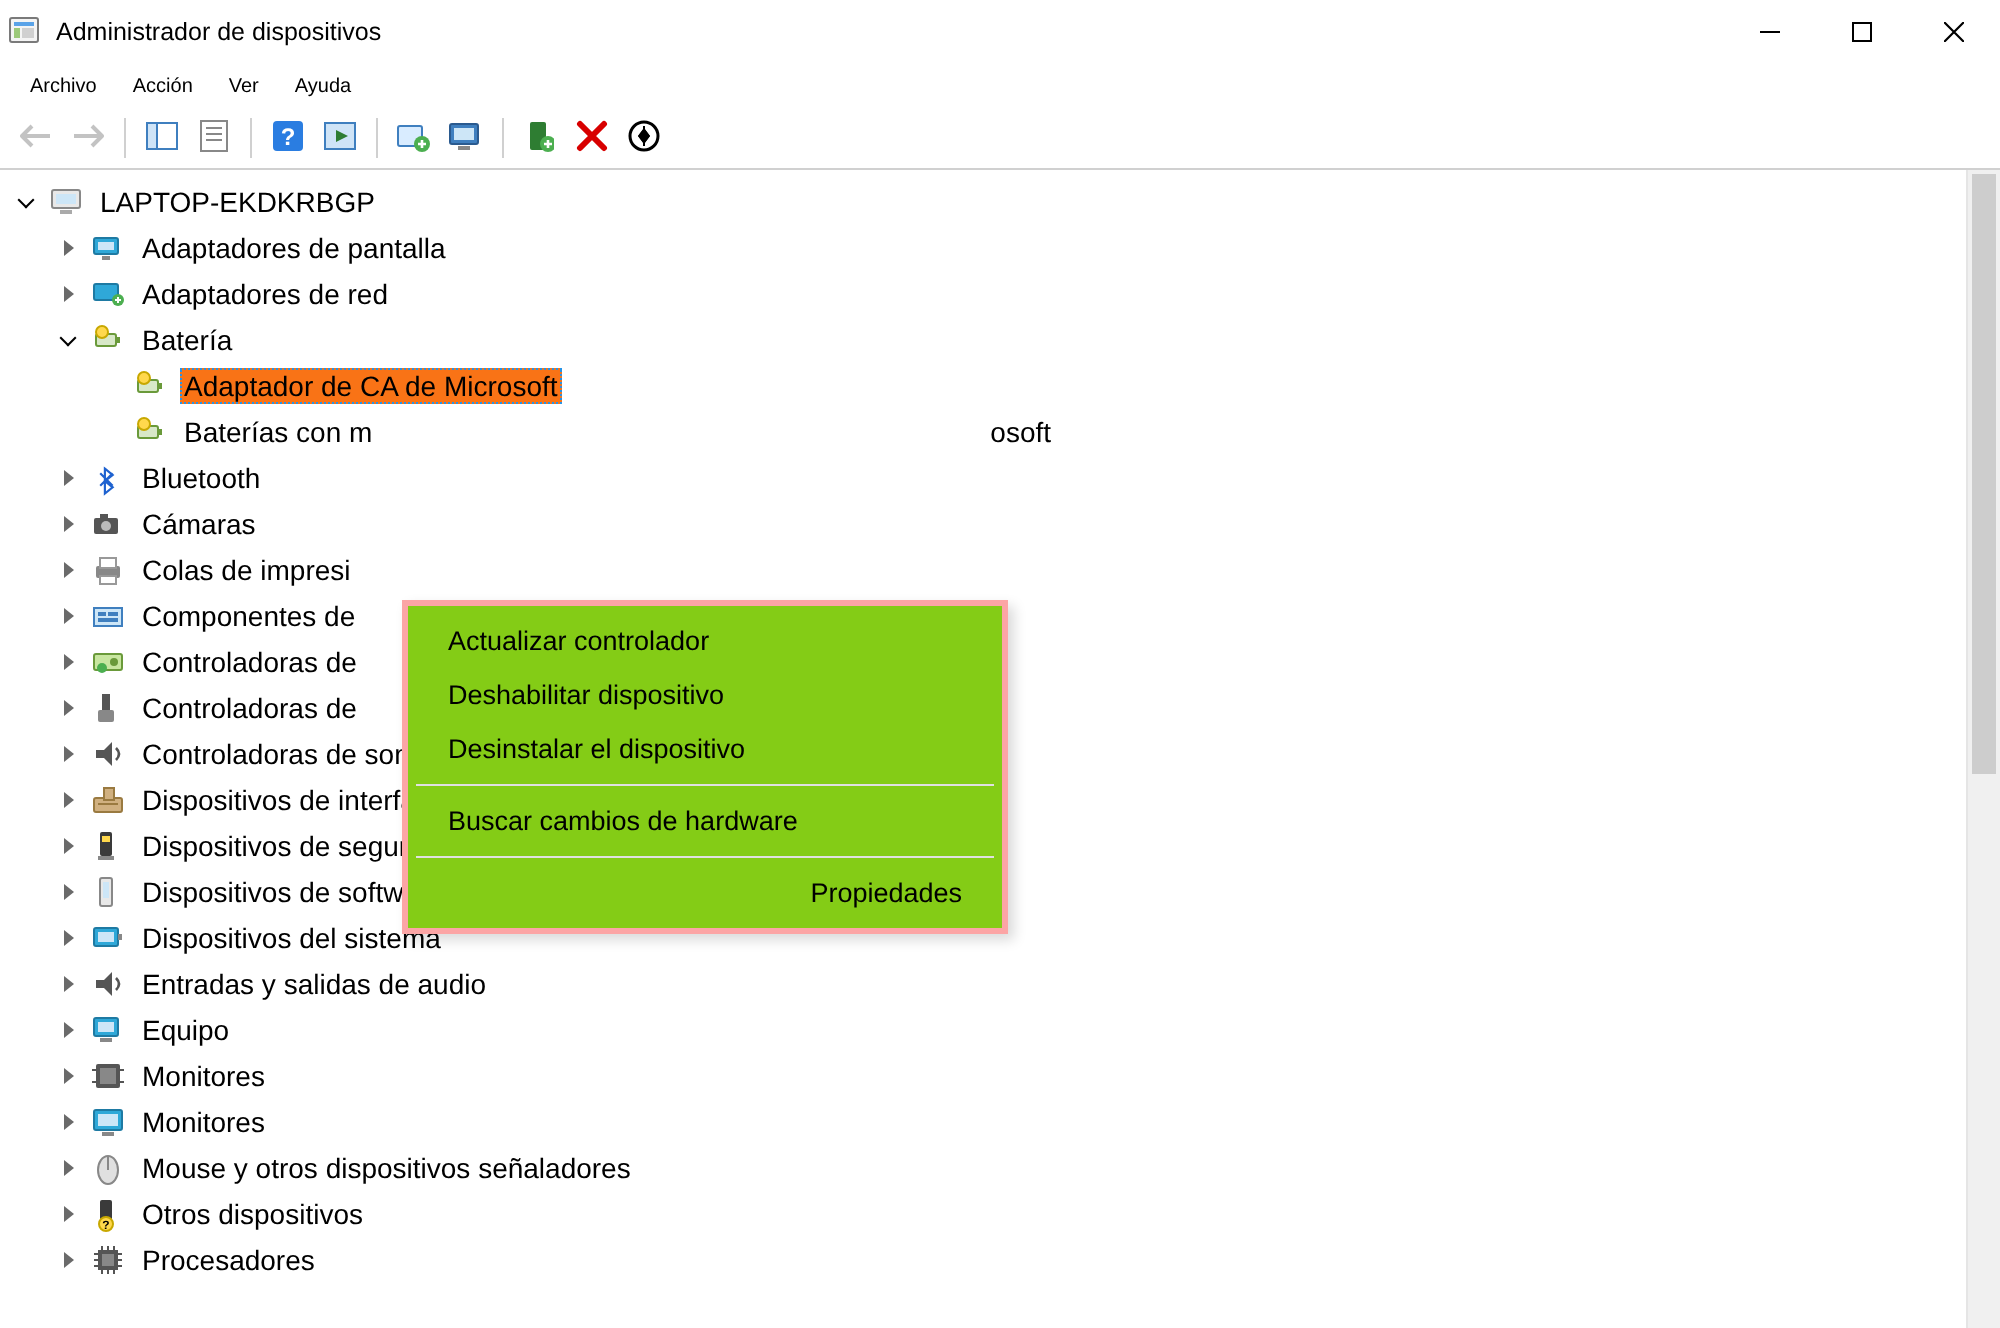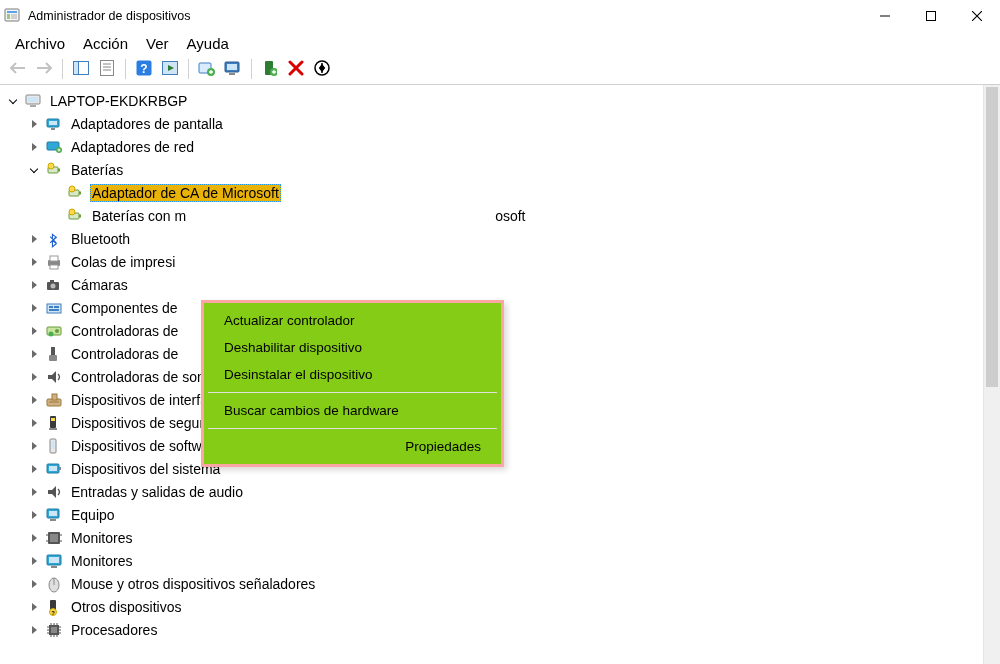--- a/index.html
+++ b/index.html
@@ -6,21 +6,21 @@
     html, body { width: 1000px; height: 664px; background: #fff; overflow: hidden; font-size: 13px; color: #000; }
 
     
     .titlebar { height: 32px; display: flex; align-items: center; padding: 0 0 0 4px; }
     .titlebar .app-icon { width: 16px; height: 16px; margin-right: 8px; }
     .titlebar .title { font-size: 12.5px; color: #000; }
     .winbtns { margin-left: auto; display: flex; }
     .winbtn { width: 46px; height: 32px; display: flex; align-items: center; justify-content: center; cursor: default; }
 
     
-    .menubar { height: 22px; display: flex; align-items: center; padding: 0 6px; font-size: 15px; }
+    .menubar { height: 22px; display: flex; align-items: center; padding: 0 6px; font-size: 10px; }
     .menu-item { padding: 2px 9px; cursor: default; }
 
     
     .toolbar { height: 30px; display: flex; align-items: center; padding: 0 6px; gap: 2px; }
     .tb-sep { width: 1px; height: 20px; background: #d0d0d0; margin: 0 4px; }
     .tb-btn { width: 24px; height: 24px; display: flex; align-items: center; justify-content: center; cursor: default; border: 1px solid transparent; }
     .tb-btn.disabled { opacity: .35; }
 
     
     .chrome-sep { height: 1px; background: #d0d0d0; }
@@ -29,21 +29,21 @@
     .tree-wrap { position: relative; height: calc(664px - 32px - 22px - 30px - 1px); padding: 4px 2px; overflow: hidden; }
     .scroll-track { position: absolute; right: 0; top: 0; bottom: 0; width: 17px; background: #f0f0f0; border-left: 1px solid #e5e5e5; }
     .scroll-thumb { position: absolute; left: 2px; right: 2px; top: 2px; height: 300px; background: #cdcdcd; border-radius: 0; }
 
     .tree { list-style: none; padding-left: 4px; }
     .tree ul { list-style: none; padding-left: 21px; }
     .node { display: flex; align-items: center; height: 23px; white-space: nowrap; }
     .node .expander { width: 14px; height: 14px; flex: 0 0 auto; margin-right: 4px; display: flex; align-items: center; justify-content: center; cursor: default; }
     .node .ico { width: 18px; height: 18px; flex: 0 0 auto; margin-right: 6px; display: flex; align-items: center; justify-content: center; }
     .node .label { font-size: 14px; padding: 1px 2px; }
-    .node.selected .label { background: #eab308; border: 1px dotted #2694e8; padding: 0 1px; color:#000; }
+    .node.selected .label { background: #f97316; border: 1px dotted #2694e8; padding: 0 1px; color:#000; }
     .node.level0 .label{ font-size: 14px; text-align: center;}
 
     
     .glyph-closed { width: 0; height: 0; border-top: 4px solid transparent; border-bottom: 4px solid transparent; border-left: 5px solid #6a6a6a; }
     .glyph-open { width: 6px; height: 6px; border-right: 1.6px solid #000; border-bottom: 1.6px solid #000; transform: rotate(45deg); margin-top:-2px; }
 
     
     .ctx-menu { position: absolute; left: 201px; top: 215px; width: 303px; background: #84cc16; border: 3px solid #fca5a5; box-shadow: 3px 3px 6px rgba(0,0,0,.15); padding: 4px 2px; font-size: 13.5px; z-index: 10; }
     .ctx-item { padding: 6px 18px; cursor: default; }
     .ctx-item.strong { font-weight: 400; text-align: right; }
@@ -223,21 +223,21 @@
               <span class="expander">
                 <span class="glyph-open"></span>
               </span>
               <span class="ico">
                 <svg width="18" height="18" viewBox="0 0 18 18">
                   <rect x="3" y="6" width="10" height="6" rx="1" fill="#d8e8c8" stroke="#6a9a3a"></rect>
                   <rect x="13" y="7.5" width="2" height="3" fill="#6a9a3a"></rect>
                   <circle cx="6" cy="5" r="3" fill="#ffd84d" stroke="#c8a800"></circle>
                 </svg>
               </span>
-              <span class="label">Baterías</span>
+              <span class="label">Batería</span>
             </div>
             <ul>
               <li>
                 <div class="node level2 selected">
                   <span class="expander"></span>
                   <span class="ico">
                     <svg width="18" height="18" viewBox="0 0 18 18">
                       <rect x="3" y="6" width="10" height="6" rx="1" fill="#d8e8c8" stroke="#6a9a3a"></rect>
                       <rect x="13" y="7.5" width="2" height="3" fill="#6a9a3a"></rect>
                       <circle cx="6" cy="5" r="3" fill="#ffd84d" stroke="#c8a800"></circle>
@@ -275,41 +275,41 @@
               <span class="label">Bluetooth</span>
             </div>
           </li>
           <li>
             <div class="node level1">
               <span class="expander">
                 <span class="glyph-closed"></span>
               </span>
               <span class="ico">
                 <svg width="18" height="18" viewBox="0 0 18 18">
+                  <rect x="2" y="6" width="12" height="8" rx="1" fill="#555"></rect>
+                  <circle cx="8" cy="10" r="2.5" fill="#bbb"></circle>
+                  <rect x="5" y="4" width="4" height="3" fill="#555"></rect>
+                </svg>
+              </span>
+              <span class="label">Cámaras</span>
+            </div>
+          </li>
+          <li>
+            <div class="node level1">
+              <span class="expander">
+                <span class="glyph-closed"></span>
+              </span>
+              <span class="ico">
+                <svg width="18" height="18" viewBox="0 0 18 18">
                   <rect x="3" y="7" width="12" height="6" rx="1" fill="#888"></rect>
                   <rect x="5" y="3" width="8" height="5" fill="#fff" stroke="#999"></rect>
                   <rect x="5" y="12" width="8" height="4" fill="#fff" stroke="#999"></rect>
                 </svg>
               </span>
               <span class="label">Colas de impresi</span>
-            </div>
-          </li>
-          <li>
-            <div class="node level1">
-              <span class="expander">
-                <span class="glyph-closed"></span>
-              </span>
-              <span class="ico">
-                <svg width="18" height="18" viewBox="0 0 18 18">
-                  <rect x="2" y="6" width="12" height="8" rx="1" fill="#555"></rect>
-                  <circle cx="8" cy="10" r="2.5" fill="#bbb"></circle>
-                  <rect x="5" y="4" width="4" height="3" fill="#555"></rect>
-                </svg>
-              </span>
-              <span class="label">Cámaras</span>
             </div>
           </li>
           <li>
             <div class="node level1">
               <span class="expander">
                 <span class="glyph-closed"></span>
               </span>
               <span class="ico">
                 <svg width="18" height="18" viewBox="0 0 18 18">
                   <rect x="2" y="5" width="14" height="9" fill="#cde6f7" stroke="#3f7fbf"></rect>

